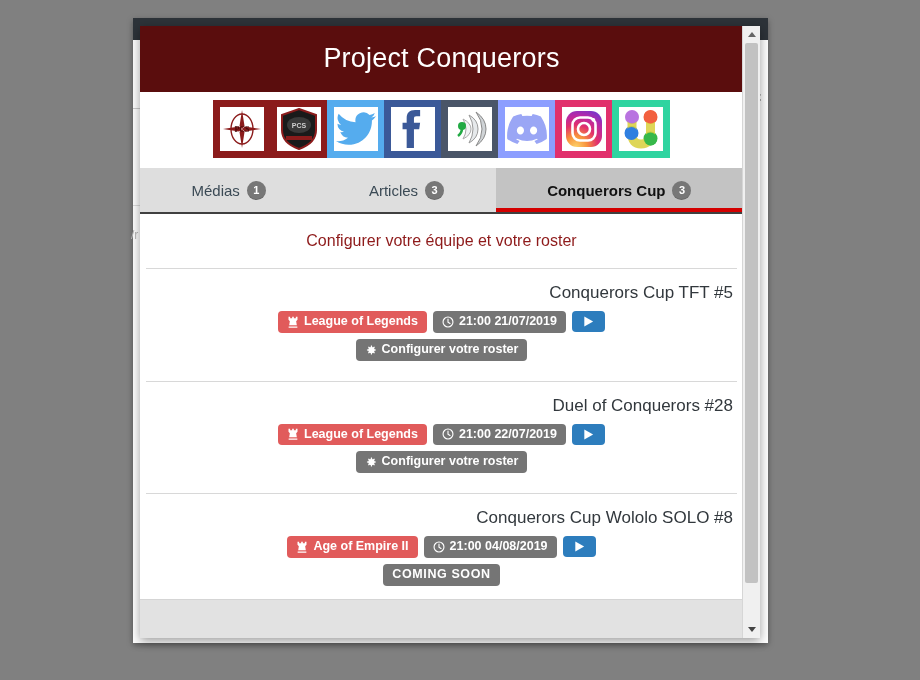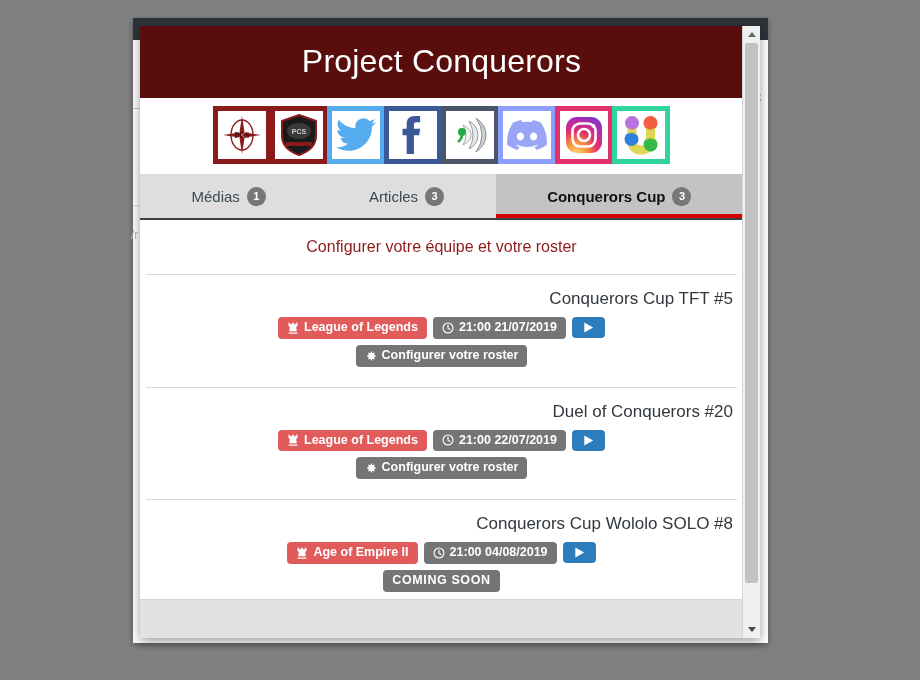--- a/index.html
+++ b/index.html
@@ -69,37 +69,37 @@
     width: 603px; height: 612px;
     overflow: hidden;
   }
 
   
   .modal-header {
     background: #5a0d0d;
     color: #ffffff;
     text-align: center;
     padding: 17px 10px 18px 10px;
-    font-size: 32px;
+    font-size: 27px;
     letter-spacing: 0.2px;
   }
 
   
   .social-bar {
     background: #ffffff;
     padding: 8px 0 10px 0;
     display: flex;
     justify-content: center;
     align-items: center;
     gap: 0;
   }
   .social-link {
     width: 58px; height: 58px;
     box-sizing: border-box;
-    border: 5px solid #a3a3a3;
+    border: 7px solid #a3a3a3;
     background: #fff;
     display: flex;
     align-items: center;
     justify-content: center;
     margin-left: -1px;
   }
   .social-link:first-child { margin-left: 0; }
   .social-link svg { display:block; }
 
   
@@ -429,21 +429,21 @@
                   <path fill="#fff" d="M8 5.2A2.8 2.8 0 1 0 8 10.8 2.8 2.8 0 0 0 8 5.2zm6.4 3.5v-1.4l-1.7-.3a4.9 4.9 0 0 0-.5-1.2l1-1.4-1-1-1.4 1a4.9 4.9 0 0 0-1.2-.5L9.3 2H7.9l-.3 1.9a4.9 4.9 0 0 0-1.2.5l-1.4-1-1 1 1 1.4a4.9 4.9 0 0 0-.5 1.2L2.6 7.3v1.4l1.9.3a4.9 4.9 0 0 0 .5 1.2l-1 1.4 1 1 1.4-1a4.9 4.9 0 0 0 1.2.5l.3 1.9h1.4l.3-1.9a4.9 4.9 0 0 0 1.2-.5l1.4 1 1-1-1-1.4a4.9 4.9 0 0 0 .5-1.2z"></path>
                 </svg>
             </span>
             <span>Configurer votre roster</span>
           </span>
         </div>
       </div>
       <div class="section-divider"></div>
 
       <div class="event-card">
-        <div class="event-title">Duel of Conquerors #20</div>
+        <div class="event-title">Duel of Conquerors #28</div>
         <div class="badge-row">
           <span class="badge badge-game">
             <span>
               <svg width="12" height="12" viewBox="0 0 16 16">
                   <path fill="#fff" d="M2 1h2.2v2h2.7V1h2.2v2h2.7V1H14v4l-1.8 2 .9 5.3H2.9L3.8 7 2 5zM2.2 14h11.6v1.6H2.2z"></path>
                 </svg>
             </span>
             <span>League of Legends</span>
           </span>
           <span class="badge badge-date">

